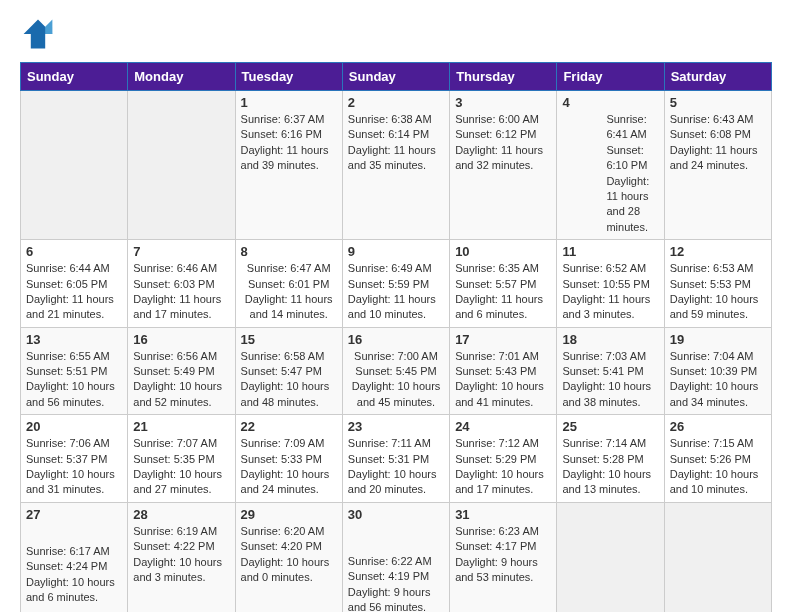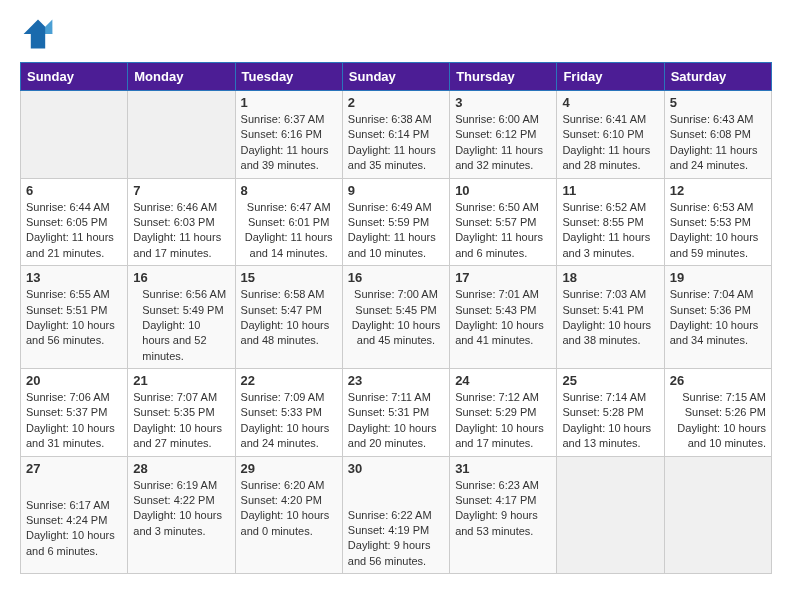--- a/index.html
+++ b/index.html
@@ -152,21 +152,21 @@
 Daylight: 11 hours and 35 minutes.</div>
           </td>
           <td>
             <span class="day-num">3</span>
             <div class="day-info" style="white-space: pre-line;">Sunrise: 6:00 AM
 Sunset: 6:12 PM
 Daylight: 11 hours and 32 minutes.</div>
           </td>
           <td>
             <span class="day-num">4</span>
-            <div class="day-info" style="white-space: pre-line;">Sunrise: 6:41 AM
+            <div class="day-info" style="white-space: pre-line; margin-left: 44px;">Sunrise: 6:41 AM
 Sunset: 6:10 PM
 Daylight: 11 hours and 28 minutes.</div>
           </td>
           <td>
             <span class="day-num">5</span>
             <div class="day-info" style="white-space: pre-line;">Sunrise: 6:43 AM
 Sunset: 6:08 PM
 Daylight: 11 hours and 24 minutes.</div>
           </td>
         </tr>
@@ -190,47 +190,47 @@
 Daylight: 11 hours and 14 minutes.</div>
           </td>
           <td>
             <span class="day-num">9</span>
             <div class="day-info" style="white-space: pre-line;">Sunrise: 6:49 AM
 Sunset: 5:59 PM
 Daylight: 11 hours and 10 minutes.</div>
           </td>
           <td>
             <span class="day-num">10</span>
-            <div class="day-info" style="white-space: pre-line;">Sunrise: 6:50 AM
+            <div class="day-info" style="white-space: pre-line;">Sunrise: 6:35 AM
 Sunset: 5:57 PM
 Daylight: 11 hours and 6 minutes.</div>
           </td>
           <td>
             <span class="day-num">11</span>
             <div class="day-info" style="white-space: pre-line;">Sunrise: 6:52 AM
-Sunset: 8:55 PM
+Sunset: 10:55 PM
 Daylight: 11 hours and 3 minutes.</div>
           </td>
           <td>
             <span class="day-num">12</span>
             <div class="day-info" style="white-space: pre-line;">Sunrise: 6:53 AM
 Sunset: 5:53 PM
 Daylight: 10 hours and 59 minutes.</div>
           </td>
         </tr>
         <tr>
           <td>
             <span class="day-num">13</span>
             <div class="day-info" style="white-space: pre-line;">Sunrise: 6:55 AM
 Sunset: 5:51 PM
 Daylight: 10 hours and 56 minutes.</div>
           </td>
           <td>
             <span class="day-num">16</span>
-            <div class="day-info" style="white-space: pre-line; margin-left: 9px;">Sunrise: 6:56 AM
+            <div class="day-info" style="white-space: pre-line;">Sunrise: 6:56 AM
 Sunset: 5:49 PM
 Daylight: 10 hours and 52 minutes.</div>
           </td>
           <td>
             <span class="day-num">15</span>
             <div class="day-info" style="white-space: pre-line;">Sunrise: 6:58 AM
 Sunset: 5:47 PM
 Daylight: 10 hours and 48 minutes.</div>
           </td>
           <td>
@@ -247,21 +247,21 @@
           </td>
           <td>
             <span class="day-num">18</span>
             <div class="day-info" style="white-space: pre-line;">Sunrise: 7:03 AM
 Sunset: 5:41 PM
 Daylight: 10 hours and 38 minutes.</div>
           </td>
           <td>
             <span class="day-num">19</span>
             <div class="day-info" style="white-space: pre-line;">Sunrise: 7:04 AM
-Sunset: 5:36 PM
+Sunset: 10:39 PM
 Daylight: 10 hours and 34 minutes.</div>
           </td>
         </tr>
         <tr>
           <td>
             <span class="day-num">20</span>
             <div class="day-info" style="white-space: pre-line;">Sunrise: 7:06 AM
 Sunset: 5:37 PM
 Daylight: 10 hours and 31 minutes.</div>
           </td>
@@ -290,21 +290,21 @@
 Daylight: 10 hours and 17 minutes.</div>
           </td>
           <td>
             <span class="day-num">25</span>
             <div class="day-info" style="white-space: pre-line;">Sunrise: 7:14 AM
 Sunset: 5:28 PM
 Daylight: 10 hours and 13 minutes.</div>
           </td>
           <td>
             <span class="day-num">26</span>
-            <div class="day-info" style="white-space: pre-line; text-align: right;">Sunrise: 7:15 AM
+            <div class="day-info" style="white-space: pre-line;">Sunrise: 7:15 AM
 Sunset: 5:26 PM
 Daylight: 10 hours and 10 minutes.</div>
           </td>
         </tr>
         <tr>
           <td>
             <span class="day-num">27</span>
             <div class="day-info" style="white-space: pre-line; margin-top: 22px;">Sunrise: 6:17 AM
 Sunset: 4:24 PM
 Daylight: 10 hours and 6 minutes.</div>

